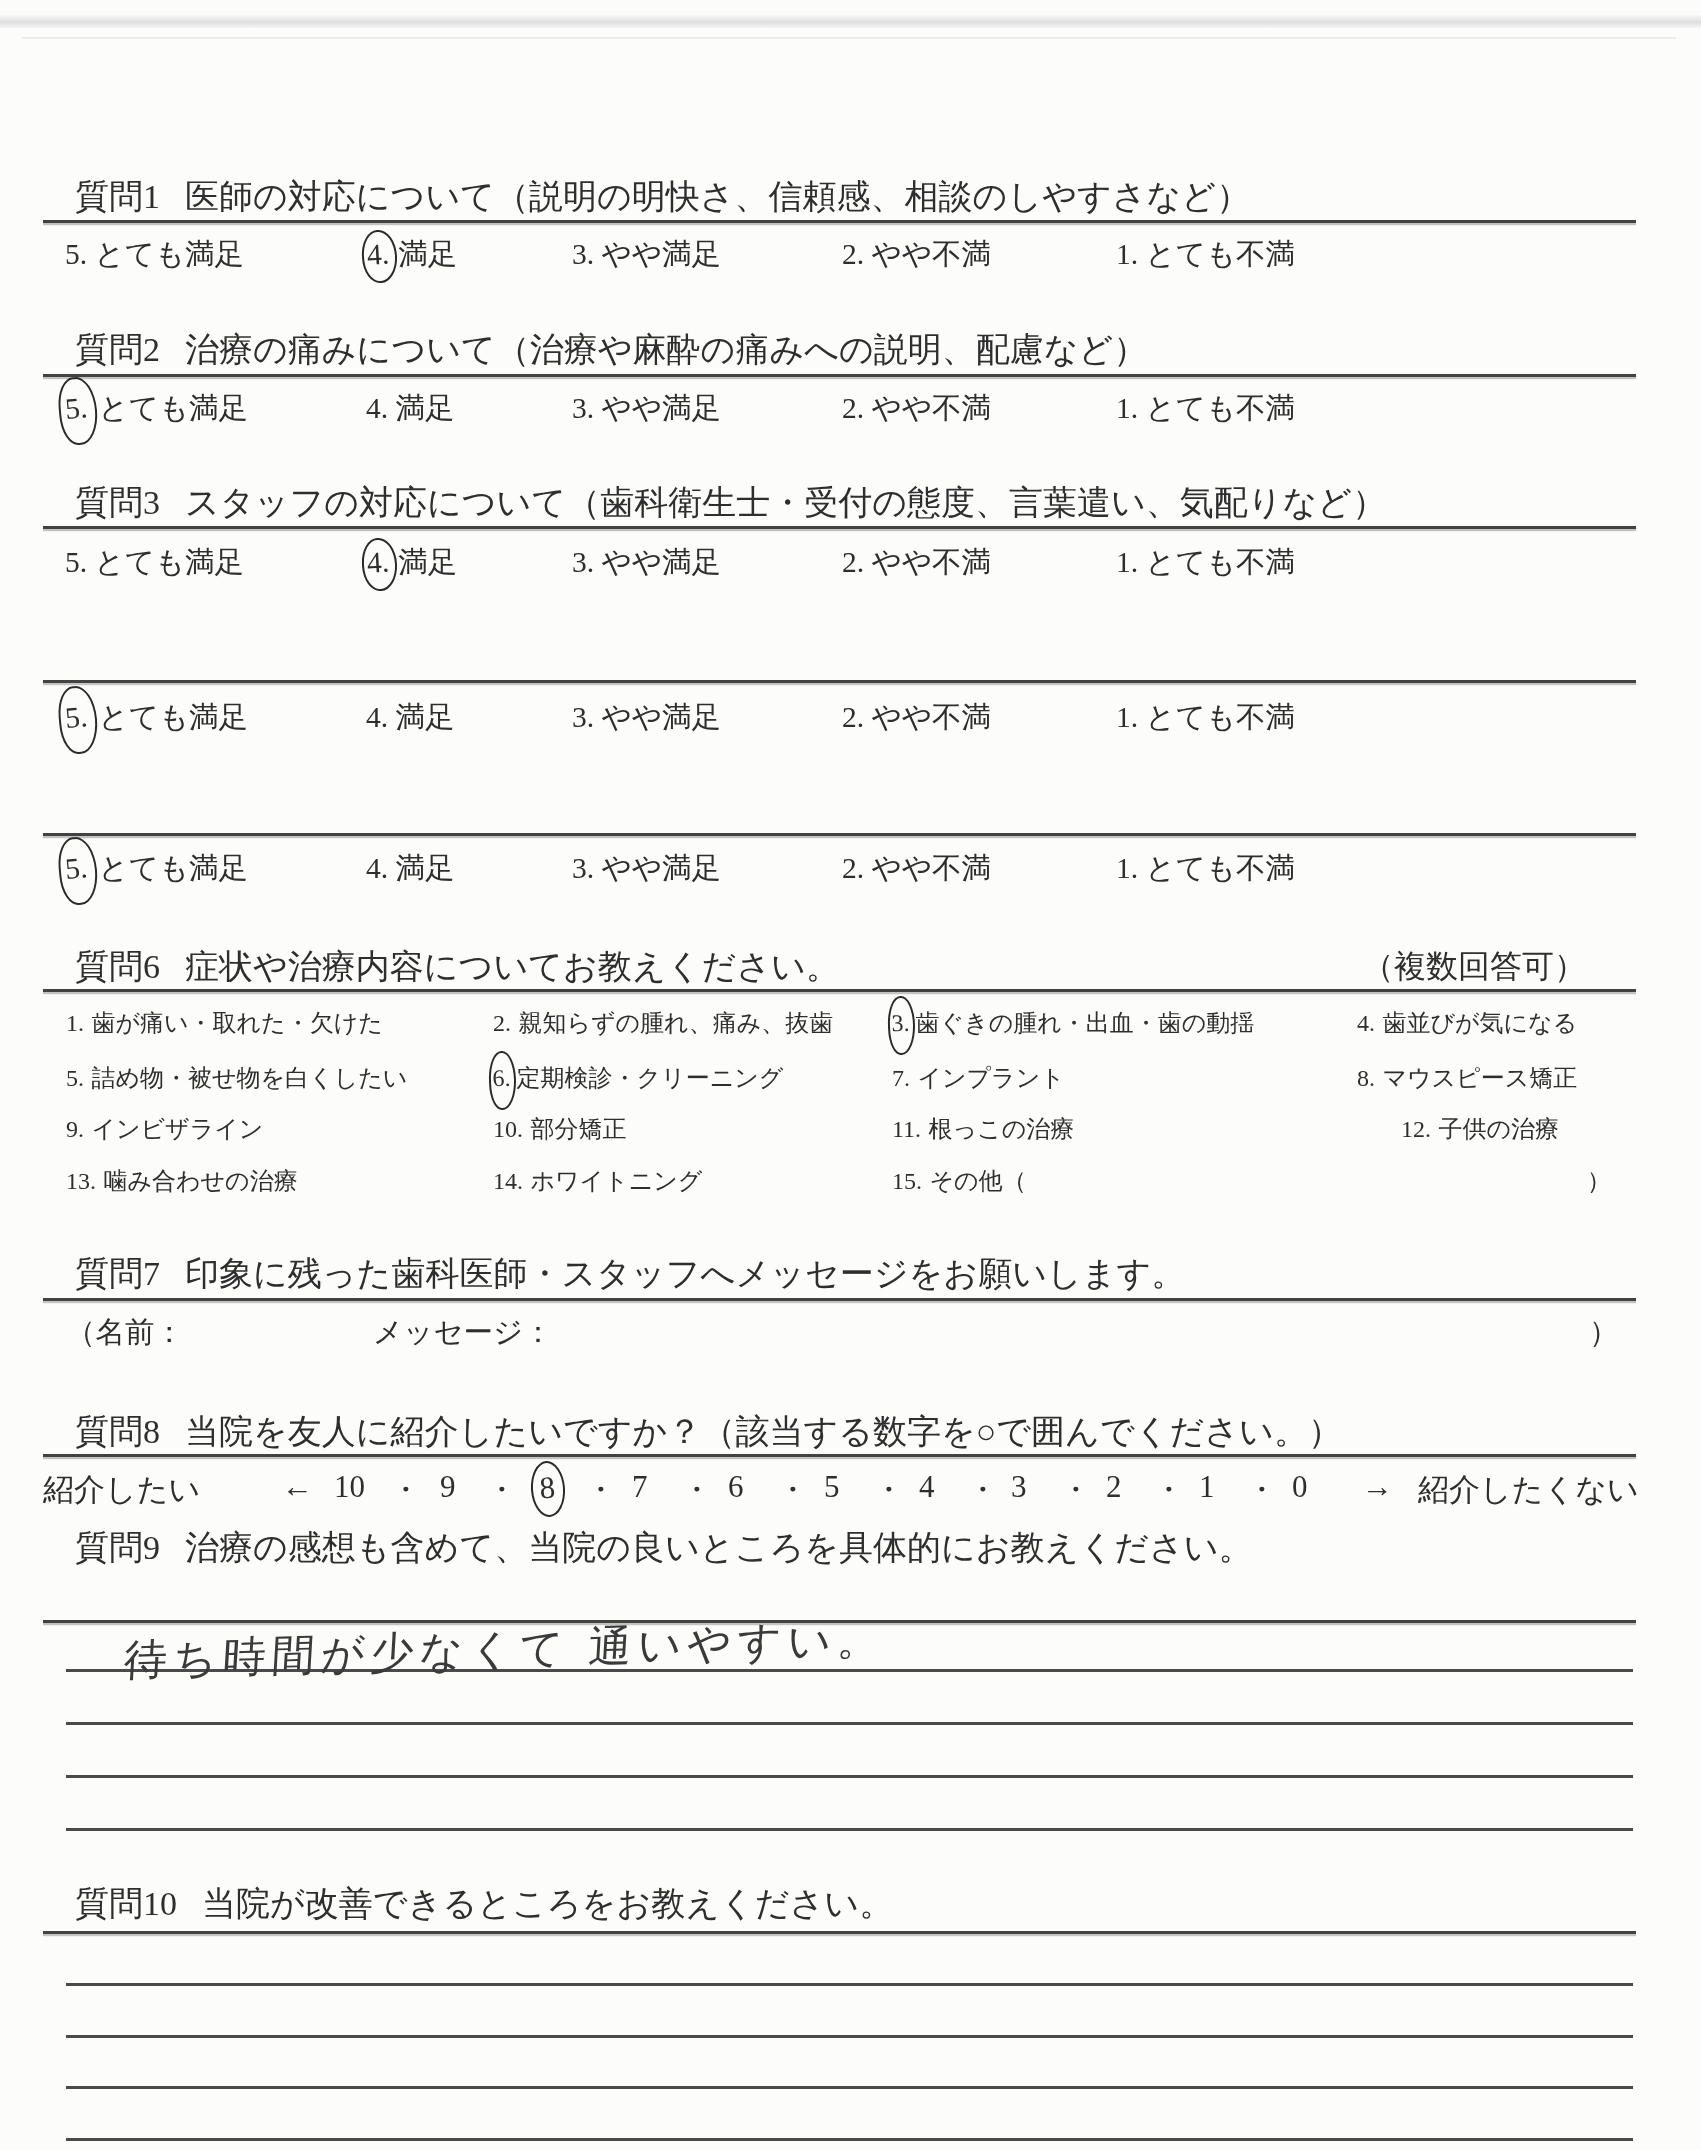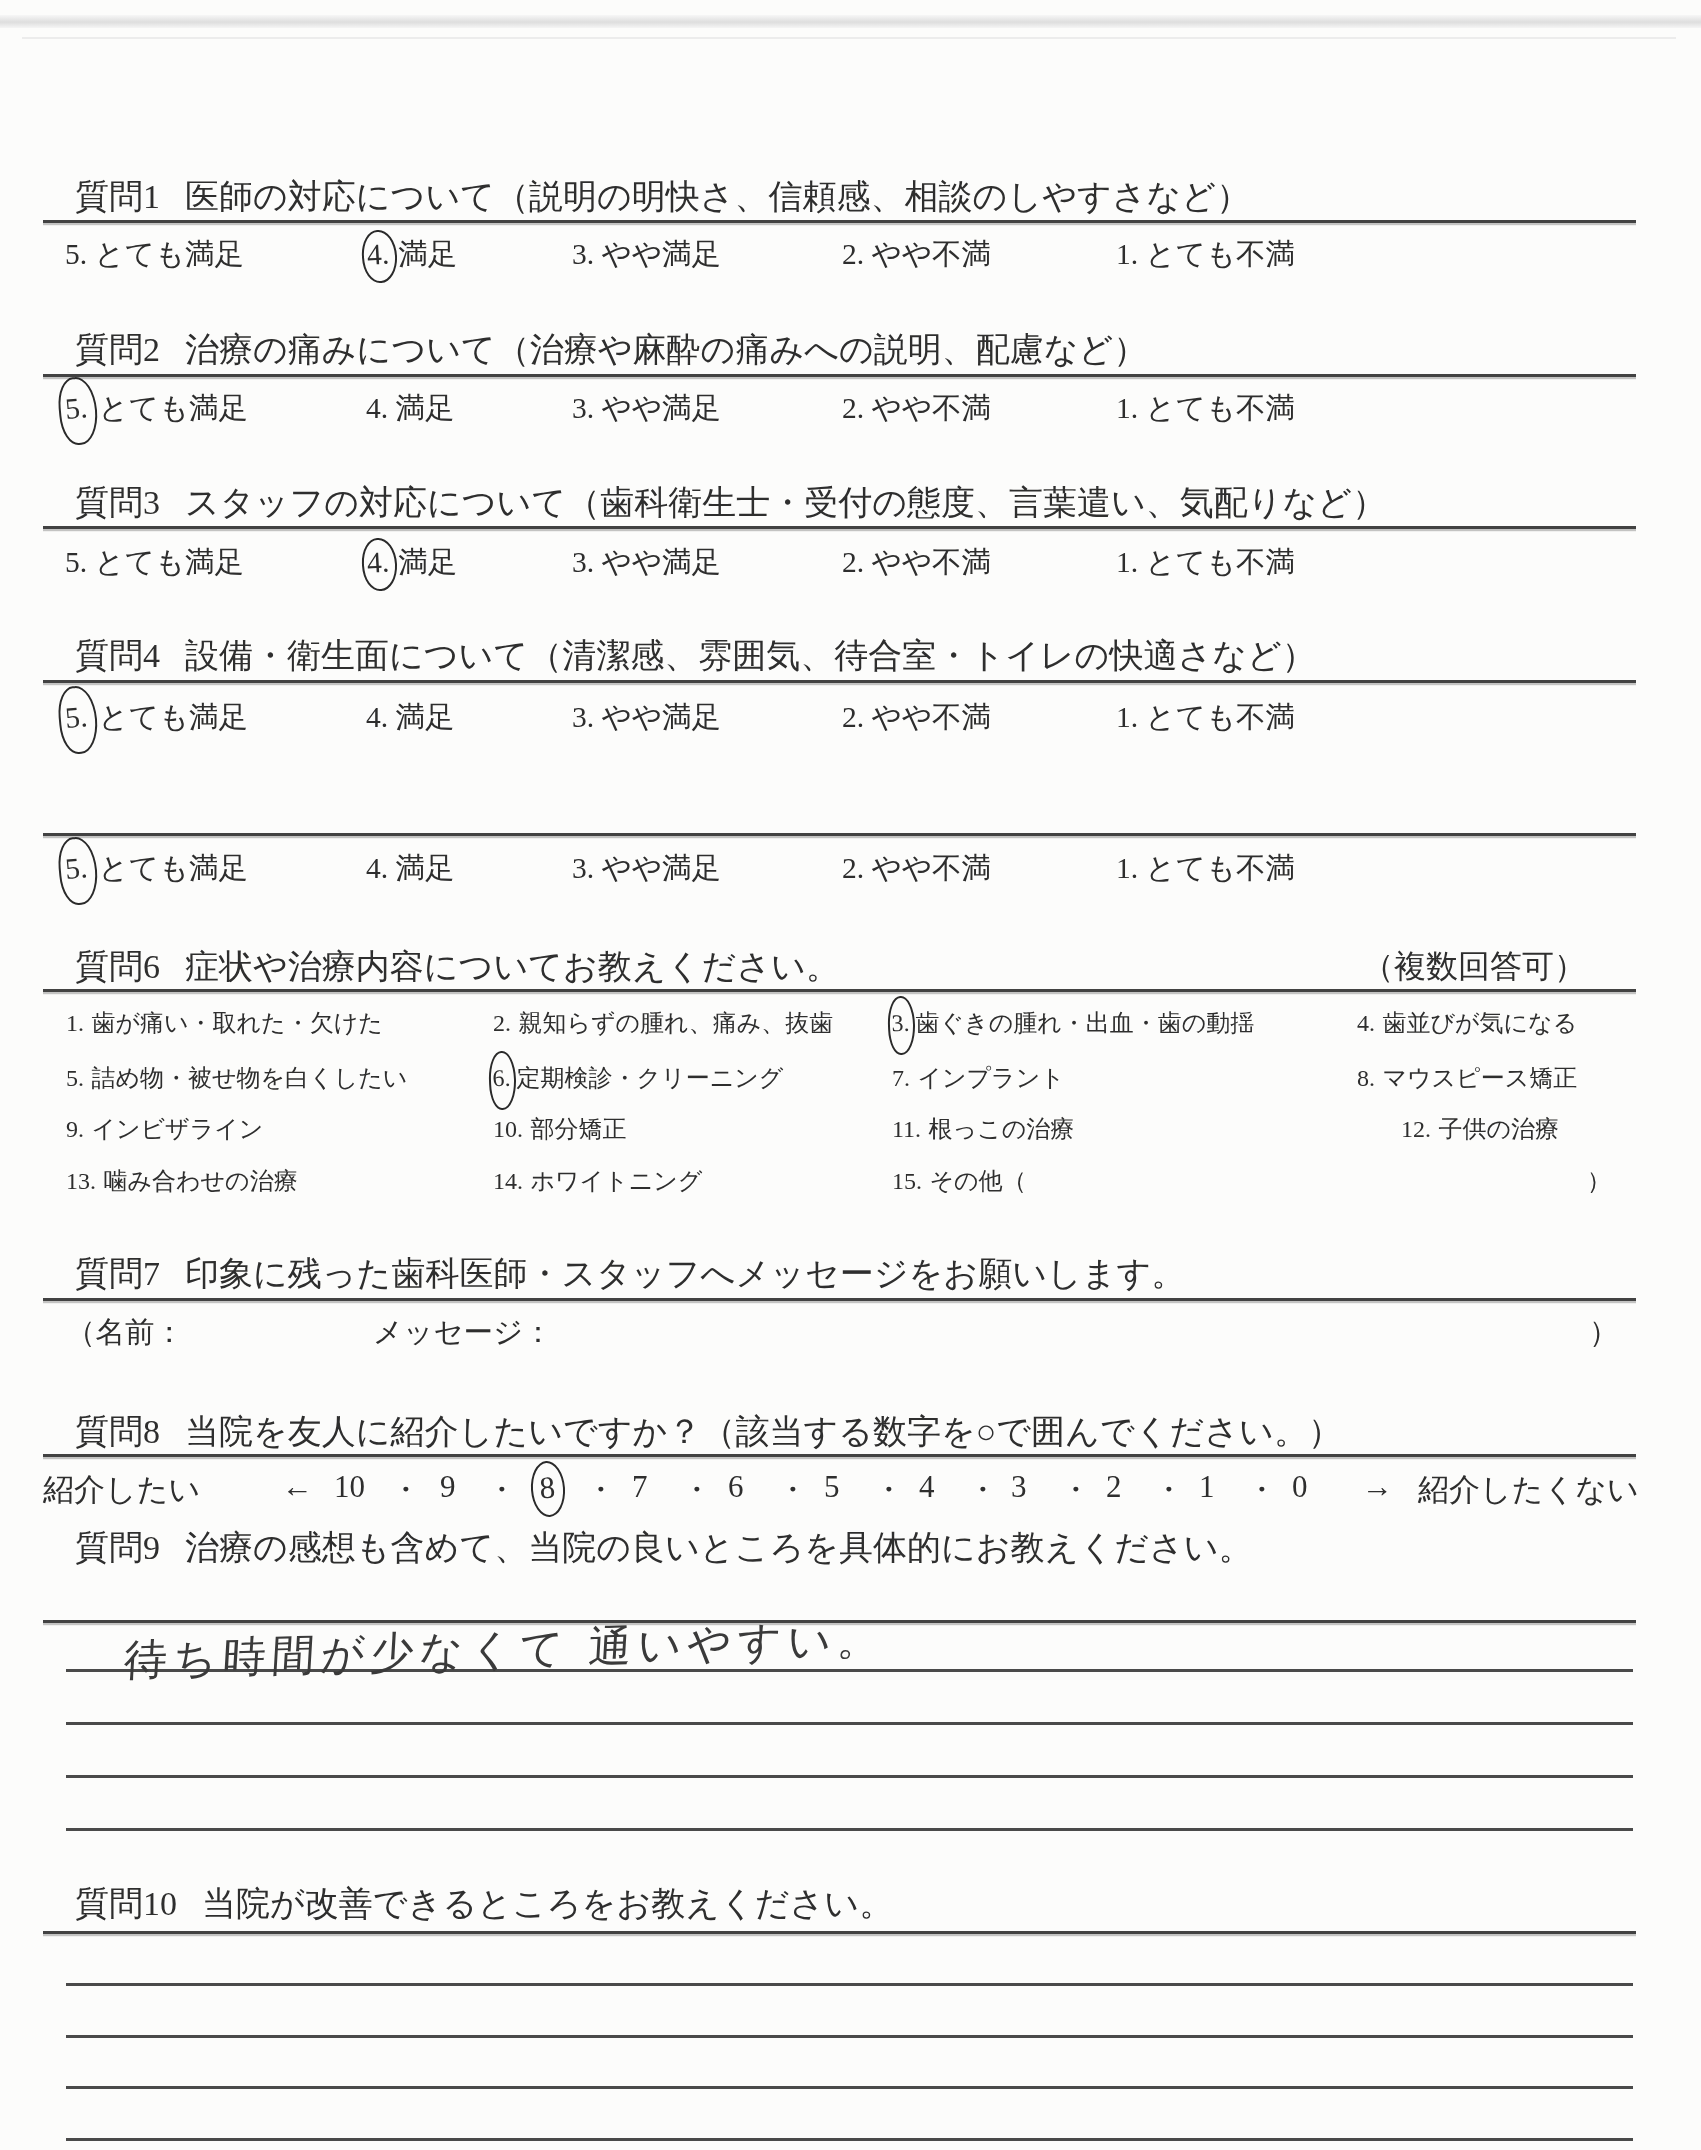--- a/index.html
+++ b/index.html
@@ -69,23 +69,20 @@
   </div>
   <div class="rule" style="top:526px"></div>
   <div class="optrow" style="top:543px">
     <span class="opt" style="left:65px"><span class="onum">5.</span><span>とても満足</span></span>
     <span class="opt" style="left:366px"><span class="onum circ circ-num">4.</span><span>満足</span></span>
     <span class="opt" style="left:572px"><span class="onum">3.</span><span>やや満足</span></span>
     <span class="opt" style="left:842px"><span class="onum">2.</span><span>やや不満</span></span>
     <span class="opt" style="left:1116px"><span class="onum">1.</span><span>とても不満</span></span>
   </div>
 
-  <div class="qhead" style="top:633px">
-    <span class="qno">質問4</span><span>設備・衛生面について（清潔感、雰囲気、待合室・トイレの快適さなど）</span>
-  </div>
   <div class="rule" style="top:680px"></div>
   <div class="optrow" style="top:698px">
     <span class="opt" style="left:65px"><span class="onum circ circ-left">5.</span><span>とても満足</span></span>
     <span class="opt" style="left:366px"><span class="onum">4.</span><span>満足</span></span>
     <span class="opt" style="left:572px"><span class="onum">3.</span><span>やや満足</span></span>
     <span class="opt" style="left:842px"><span class="onum">2.</span><span>やや不満</span></span>
     <span class="opt" style="left:1116px"><span class="onum">1.</span><span>とても不満</span></span>
   </div>
 
   <div class="rule" style="top:833px"></div>

